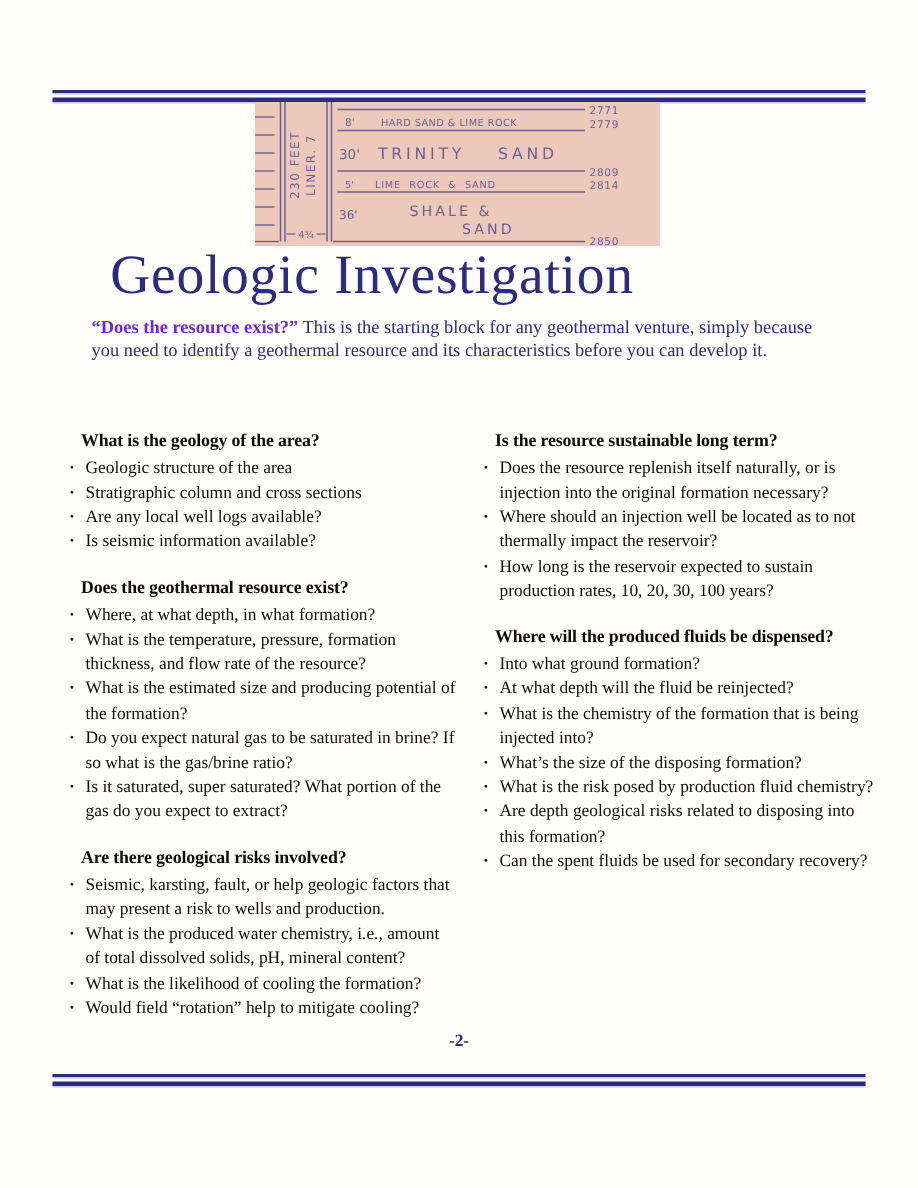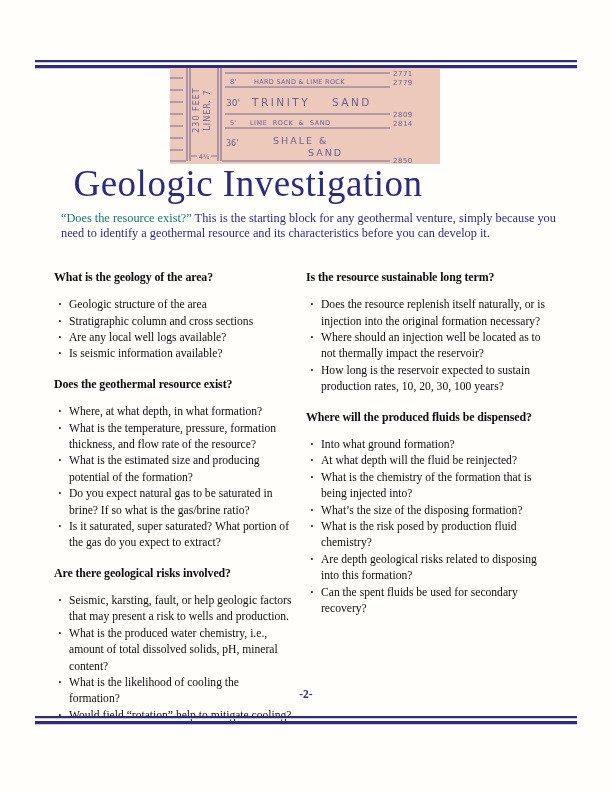--- a/index.html
+++ b/index.html
@@ -27,33 +27,33 @@
     position:absolute; top:162px; left:0; width:496px; margin:0;
     text-align:center; font-size:37px; font-weight:400; color:#2b2a85;
     letter-spacing:0.5px;
   }
 
   
   .intro {
     position:absolute; top:211px; left:61px; width:499px; margin:0;
     font-size:12.3px; line-height:1.2; color:#2b2a85;
   }
-  .intro .lead { color:#0f766e; font-weight:400; }
+  .intro .lead { color:#6d28d9; font-weight:700; }
 
   
   .col { position:absolute; top:270px; color:#0d0d0d; }
   .col-left  { left:45px;  width:259px; }
-  .col-right { left:297px; width:265px; }
+  .col-right { left:321px; width:265px; }
   .col section { margin:0 0 9px 0; }
   .col h3 {
     margin:14px 0 3px 9px; font-size:11.9px; font-weight:700;
     letter-spacing:-0.1px; line-height:1.28;
   }
-  .col section:first-child h3 { margin-top:0; }
-  .col ul { list-style:none; margin:12px; padding:0; }
+  .col section:first-child h3 { margin-top:16px; }
+  .col ul { list-style:none; margin:0; padding:0; }
   .col li {
     position:relative; padding-left:12px;
     font-size:11.6px; line-height:16.4px;
   }
   .col li::before {
     content:"·"; position:absolute; left:1px; top:0; font-weight:700;
   }
 
   
   .pagenum {

